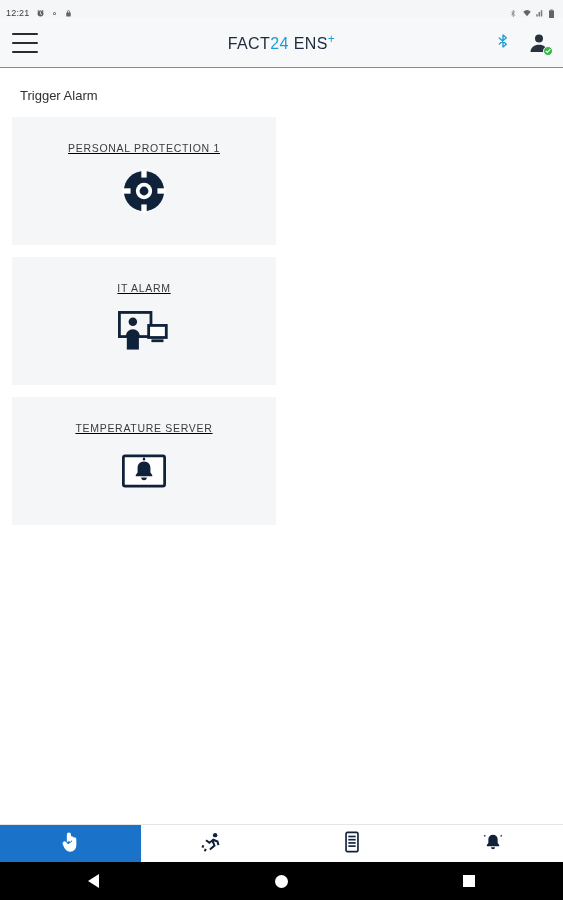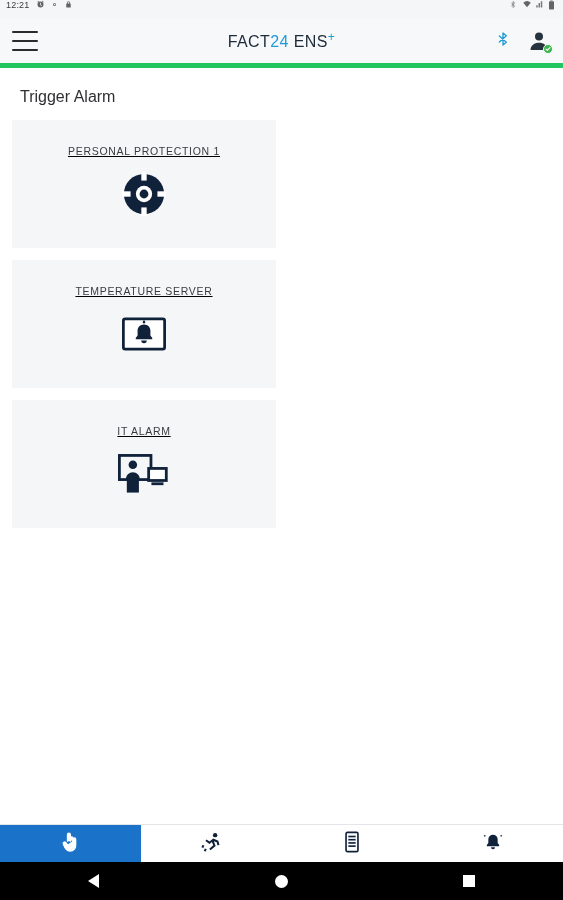--- a/index.html
+++ b/index.html
@@ -15,37 +15,37 @@
     background: #ffffff;
     display: flex;
     flex-direction: column;
   }
 
   
   .statusbar {
     height: 18px;
     background: #f5f6f8;
     display: flex;
-    align-items: flex-start;
+    align-items: flex-end;
     padding: 0 6px;
     font-size: 9px;
     color: #3c3c3c;
     flex: 0 0 auto;
   }
   .statusbar .clock { margin-right: 6px; letter-spacing: .2px; }
   .statusbar .left-icons { display: flex; align-items: center; gap: 5px; }
   .statusbar .spacer { flex: 1; }
   .statusbar .right-icons { display: flex; align-items: center; gap: 4px; }
   .sb-ico { display: inline-block; width: 9px; height: 9px; opacity: .78; }
 
   
   .appbar {
     height: 50px;
     background: #f7f8fa;
-    border-bottom: 5px solid #22c55e;
+    border-bottom: 1px solid #22c55e;
     display: flex;
     align-items: center;
     padding: 0 12px;
     flex: 0 0 auto;
     position: relative;
   }
   .hamburger {
     width: 26px; height: 20px;
     display: flex; flex-direction: column; justify-content: space-between;
     cursor: pointer;
@@ -77,21 +77,21 @@
     position: absolute; right: -2px; bottom: -1px;
     width: 10px; height: 10px; border-radius: 50%;
     background: #3cb54a; border: 1.5px solid #f7f8fa;
     display: flex; align-items: center; justify-content: center;
   }
   .avatar-wrap .badge svg { display: block; }
 
   
   .content { flex: 1 1 auto; overflow: hidden; background: #ffffff; }
   .page-title {
-    font-size: 16px;
+    font-size: 13px;
     color: #2f3033;
     padding: 20px 0 14px 20px;
     font-weight: 400;
   }
   .tiles {
     display: flex;
     flex-wrap: wrap;
     gap: 12px;
     padding: 0 12px;
     text-decoration: underline;
@@ -255,45 +255,45 @@
             <circle cx="24" cy="24" r="4.6" fill="#10213a"></circle>
             <rect x="21.2" y="1" width="5.6" height="9" fill="#ffffff"></rect>
             <rect x="21.2" y="38" width="5.6" height="9" fill="#ffffff"></rect>
             <rect x="1" y="21.2" width="9" height="5.6" fill="#ffffff"></rect>
             <rect x="38" y="21.2" width="9" height="5.6" fill="#ffffff"></rect>
           </svg>
         </div>
       </div>
 
       <div class="tile">
-        <div class="tile-label">TEMPERATURE SERVER</div>
-        <div class="tile-icon">
-          <svg width="44" height="34" viewBox="0 0 48 36">
-            <rect x="1.5" y="1.5" width="45" height="33" rx="2" fill="#ffffff" stroke="#10213a" stroke-width="3"></rect>
-            <path d="M24 7.5c-4.2 0-7 3-7 7v5.2l-2 2.6v1.4h18v-1.4l-2-2.6V14.5c0-4-2.8-7-7-7z" fill="#10213a"></path>
-            <path d="M21 25.2h6a3 3 0 01-6 0z" fill="#10213a"></path>
-            <rect x="22.7" y="3.2" width="2.6" height="3.4" rx="1.3" fill="#10213a"></rect>
-          </svg>
-        </div>
-      </div>
-
-      <div class="tile">
         <div class="tile-label">IT ALARM</div>
         <div class="tile-icon">
           <svg width="52" height="42" viewBox="0 0 56 44">
             <rect x="1.5" y="2" width="34" height="26" fill="none" stroke="#10213a" stroke-width="3"></rect>
             <circle cx="16" cy="12" r="4.6" fill="#10213a"></circle>
             <path d="M8.5 28c0-5 3.4-8 7.5-8s7.5 3 7.5 8z" fill="#10213a"></path>
             <rect x="9.5" y="27" width="13" height="15" fill="#10213a"></rect>
             <rect x="33" y="16" width="19" height="13" fill="#ffffff" stroke="#10213a" stroke-width="3"></rect>
             <rect x="36" y="31" width="13" height="3" fill="#10213a"></rect>
           </svg>
         </div>
       </div>
 
+      <div class="tile">
+        <div class="tile-label">TEMPERATURE SERVER</div>
+        <div class="tile-icon">
+          <svg width="44" height="34" viewBox="0 0 48 36">
+            <rect x="1.5" y="1.5" width="45" height="33" rx="2" fill="#ffffff" stroke="#10213a" stroke-width="3"></rect>
+            <path d="M24 7.5c-4.2 0-7 3-7 7v5.2l-2 2.6v1.4h18v-1.4l-2-2.6V14.5c0-4-2.8-7-7-7z" fill="#10213a"></path>
+            <path d="M21 25.2h6a3 3 0 01-6 0z" fill="#10213a"></path>
+            <rect x="22.7" y="3.2" width="2.6" height="3.4" rx="1.3" fill="#10213a"></rect>
+          </svg>
+        </div>
+      </div>
+
     </div>
   </div>
 
   <div class="bottomnav">
     <div class="navitem active">
       <span>
         <svg width="20" height="22" viewBox="0 0 24 26" fill="none" stroke="#ffffff" stroke-width="1.6" stroke-linecap="round" stroke-linejoin="round">
           <path d="M9 12V4.2a1.7 1.7 0 013.4 0V12"></path>
           <path d="M12.4 11V8.4a1.6 1.6 0 013.2 0V12"></path>
           <path d="M15.6 11.4v-1.6a1.6 1.6 0 013.2 0v7.4c0 3.6-2.6 6.6-6.4 6.6-3.4 0-5-1.6-6.4-4L4 15.4a1.7 1.7 0 012.8-1.8l2.2 2.6"></path>

